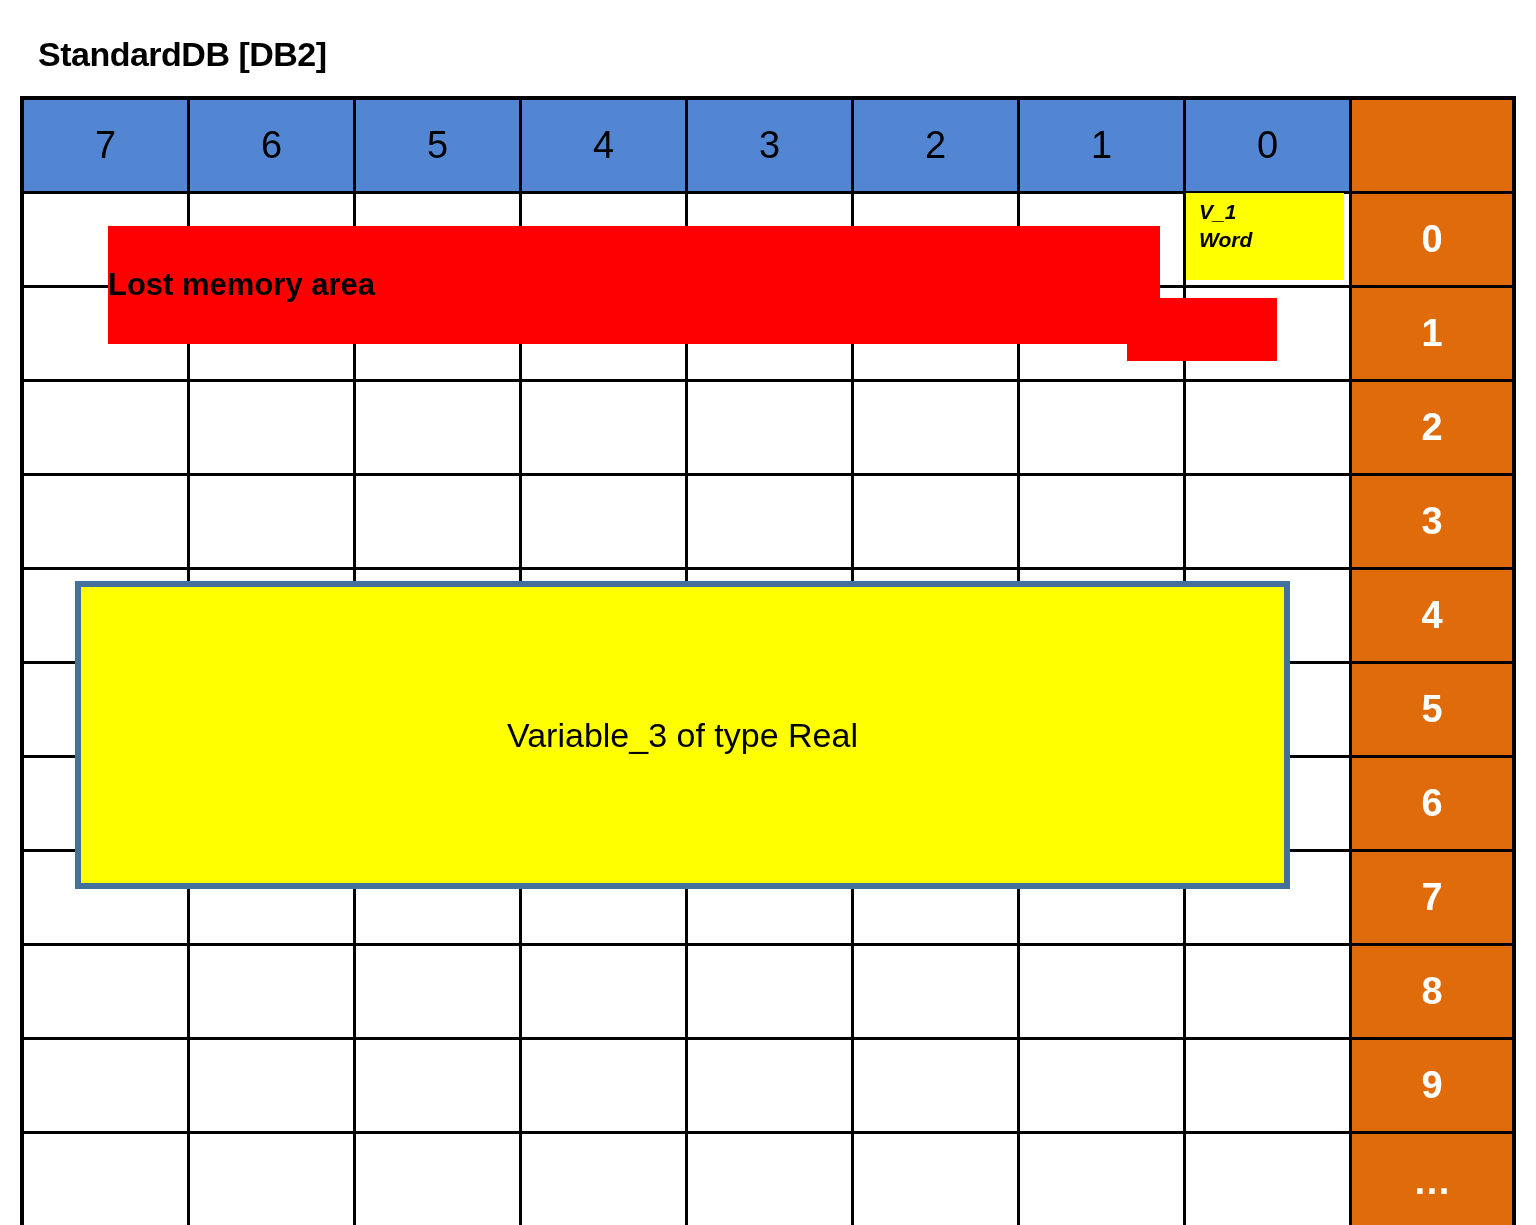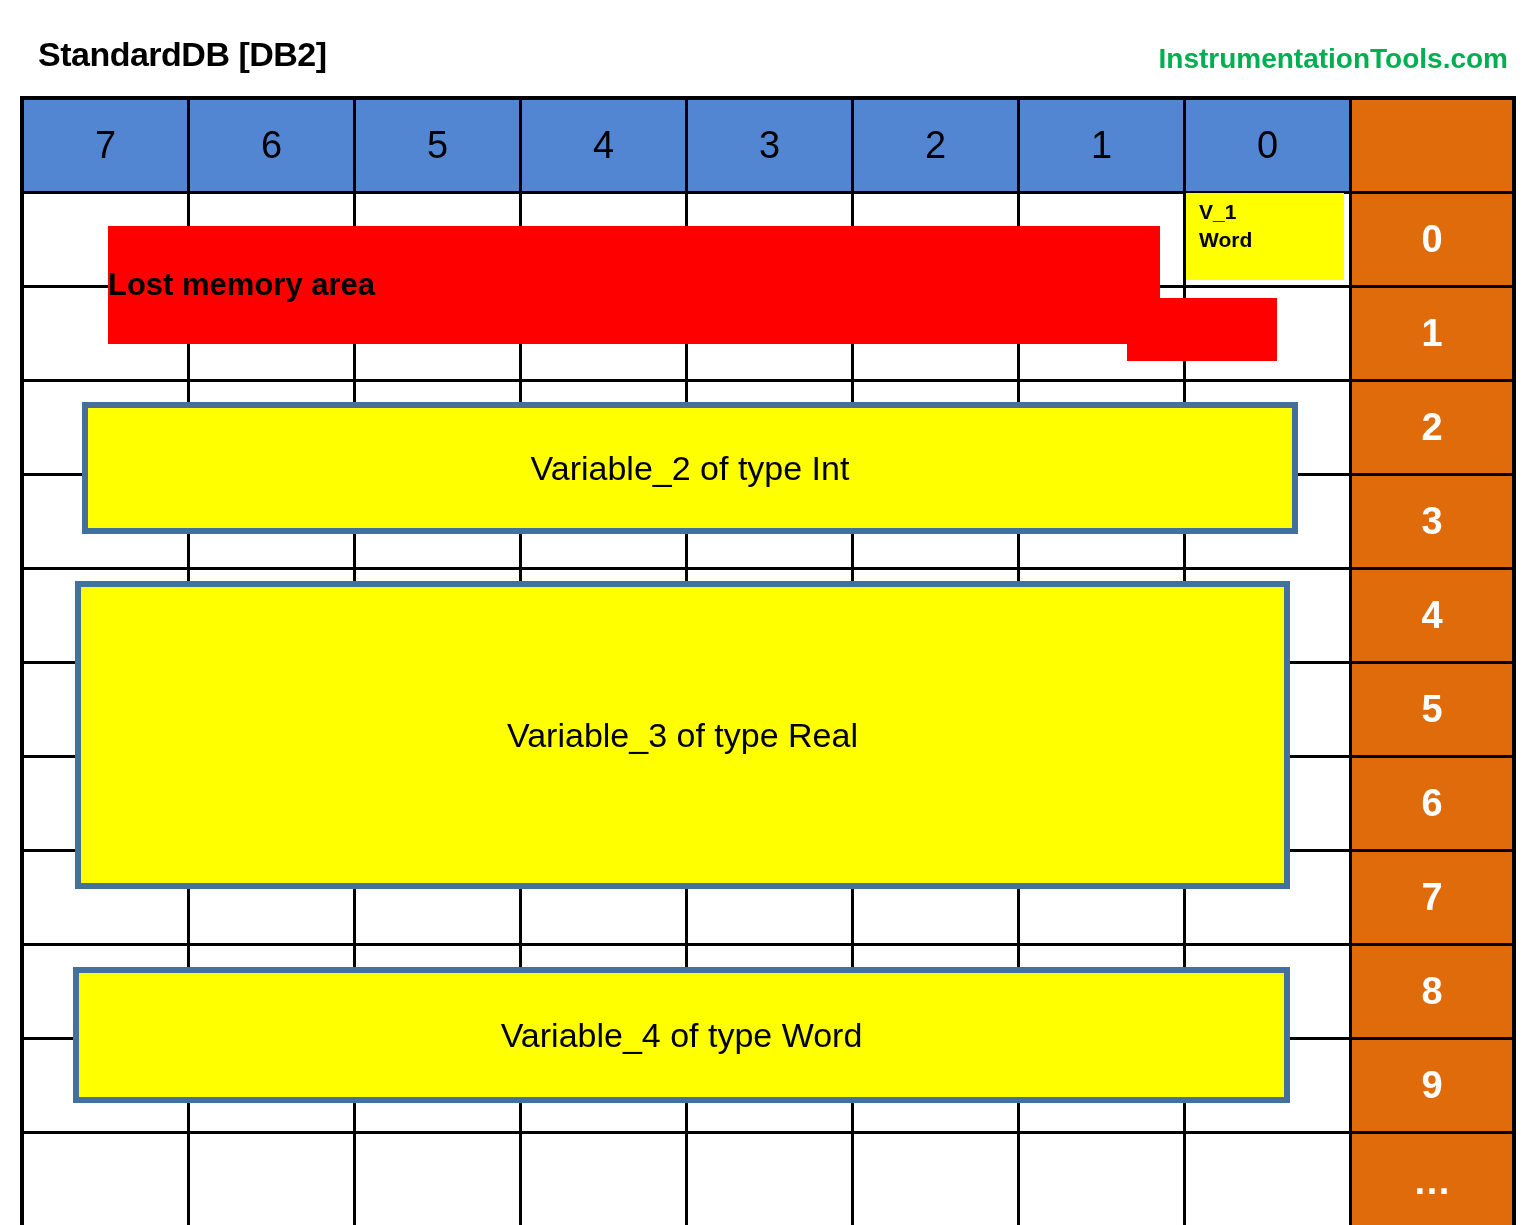--- a/index.html
+++ b/index.html
@@ -26,20 +26,21 @@
   .cell:nth-child(9n){border-right:none;}
   .cell:nth-last-child(-n+9){border-bottom:none;}
   .cell.bit{background:var(--bit_header_bg);font-size:38px;}
   .cell.byte{background:var(--byte_col_bg);color:#fff;font-size:38px;font-weight:bold;}
   
   .overlay{position:absolute;}
   .v1{
     left:1186px;top:172px;width:158px;height:87px;background:var(--variable_bg);
     font-size:21px;font-weight:bold;line-height:1.35;padding:5px 0 17px 13px;box-sizing:border-box;
     z-index:2;
+    font-style:italic;
   }
   .lost-a{
     left:108px;top:205px;width:1052px;height:118px;background:var(--lost_bg);
     display:flex;align-items:center;justify-content:flex-start;
     font-size:31px;font-weight:bold;z-index:3;
   }
   .lost-b{
     left:1127px;top:277px;width:150px;height:63px;background:var(--lost_bg);z-index:3;
   }
   .varbox{
@@ -49,21 +50,20 @@
   .var2{left:82px;top:381px;width:1216px;height:132px;}
   .var3{left:75px;top:560px;width:1215px;height:308px;}
   .var4{left:73px;top:946px;width:1217px;height:136px;}
 </style>
 </head>
 <body>
 
 <div class="stage">
 
   <div class="title">StandardDB [DB2]</div>
-  <div class="watermark">InstrumentationTools.com</div>
 
   <div class="grid" id="grid">
       <div class="cell bit">7</div>
       <div class="cell bit">6</div>
       <div class="cell bit">5</div>
       <div class="cell bit">4</div>
       <div class="cell bit">3</div>
       <div class="cell bit">2</div>
       <div class="cell bit">1</div>
       <div class="cell bit">0</div>
@@ -172,23 +172,17 @@
   <div class="overlay v1">
     <div>V_1</div>
     <div>Word</div>
   </div>
 
   <div class="overlay lost-a">
     <span>Lost memory area</span>
   </div>
   <div class="overlay lost-b"></div>
 
-  <div class="overlay varbox var2">
-    <span>Variable_2 of type Int</span>
-  </div>
   <div class="overlay varbox var3">
     <span>Variable_3 of type Real</span>
-  </div>
-  <div class="overlay varbox var4">
-    <span>Variable_4 of type Word</span>
   </div>
 
 </div>
 
 </body></html>

